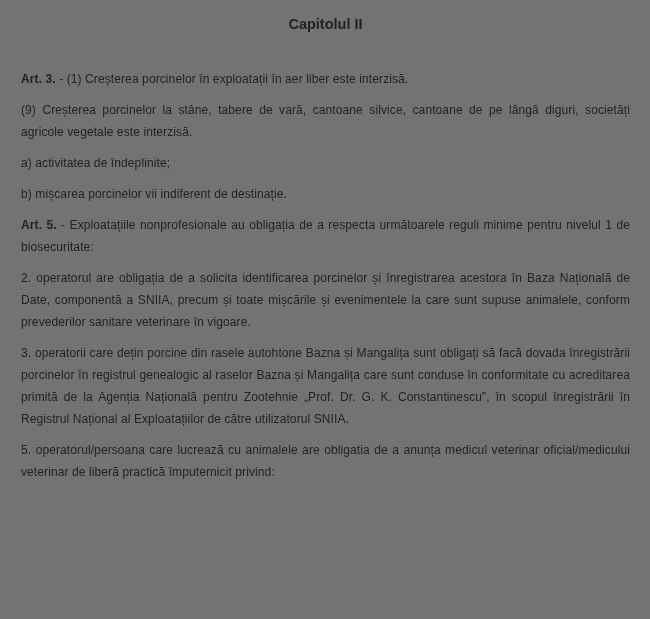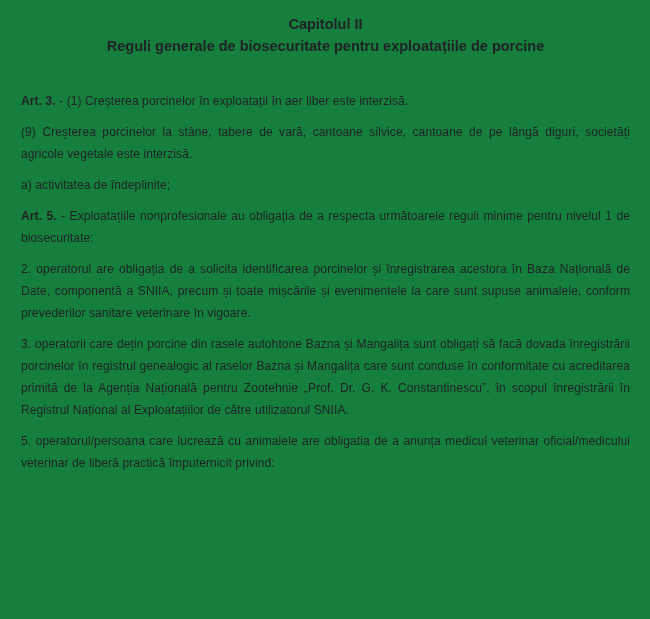--- a/index.html
+++ b/index.html
@@ -5,21 +5,21 @@
   html, body {
     margin: 0;
     padding: 0;
     background: #ffffff;
   }
   .page {
     position: relative;
     width: 650px;
     height: 619px;
     box-sizing: border-box;
-    background: #15803d;
+    background: #737373;
     padding: 13px 20px 0 21px;
     font-family: "Liberation Sans", sans-serif;
     color: #212226;
     overflow: hidden;
   }
   .doc-title {
     text-align: center;
     font-weight: bold;
     font-size: 14.5px;
     line-height: 22px;
@@ -36,32 +36,32 @@
     font-weight: bold;
   }
 </style>
 </head>
 <body>
 
 <div class="page">
 
   <div class="doc-title">
     <div>Capitolul II</div>
-    <div>Reguli generale de biosecuritate pentru exploatațiile de porcine</div>
   </div>
 
   <div class="body-text">
 
     <p class="para"><b class="lead">Art. 3.</b><span> - (1) Creșterea porcinelor în exploatații în aer liber este interzisă.</span></p>
 
     <p class="para"><b class="lead"></b><span>(9) Creșterea porcinelor la stâne, tabere de vară, cantoane silvice, cantoane de pe lângă diguri, societăți agricole vegetale este interzisă.</span></p>
 
 
     <p class="para"><b class="lead"></b><span>a) activitatea de îndeplinite;</span></p>
 
+    <p class="para"><b class="lead"></b><span>b) mișcarea porcinelor vii indiferent de destinație.</span></p>
 
     <p class="para"><b class="lead">Art. 5.</b><span> - Exploatațiile nonprofesionale au obligația de a respecta următoarele reguli minime pentru nivelul 1 de biosecuritate:</span></p>
 
 
     <p class="para"><b class="lead"></b><span>2. operatorul are obligația de a solicita identificarea porcinelor și înregistrarea acestora în Baza Națională de Date, componentă a SNIIA, precum și toate mișcările și evenimentele la care sunt supuse animalele, conform prevederilor sanitare veterinare în vigoare.</span></p>
 
     <p class="para"><b class="lead"></b><span>3. operatorii care dețin porcine din rasele autohtone Bazna și Mangalița sunt obligați să facă dovada înregistrării porcinelor în registrul genealogic al raselor Bazna și Mangalița care sunt conduse în conformitate cu acreditarea primită de la Agenția Națională pentru Zootehnie „Prof. Dr. G. K. Constantinescu”, în scopul înregistrării în Registrul Național al Exploatațiilor de către utilizatorul SNIIA.</span></p>
 
     <p class="para"><b class="lead"></b><span>5. operatorul/persoana care lucrează cu animalele are obligatia de a anunța medicul veterinar oficial/medicului veterinar de liberă practică împuternicit privind:</span></p>
 

